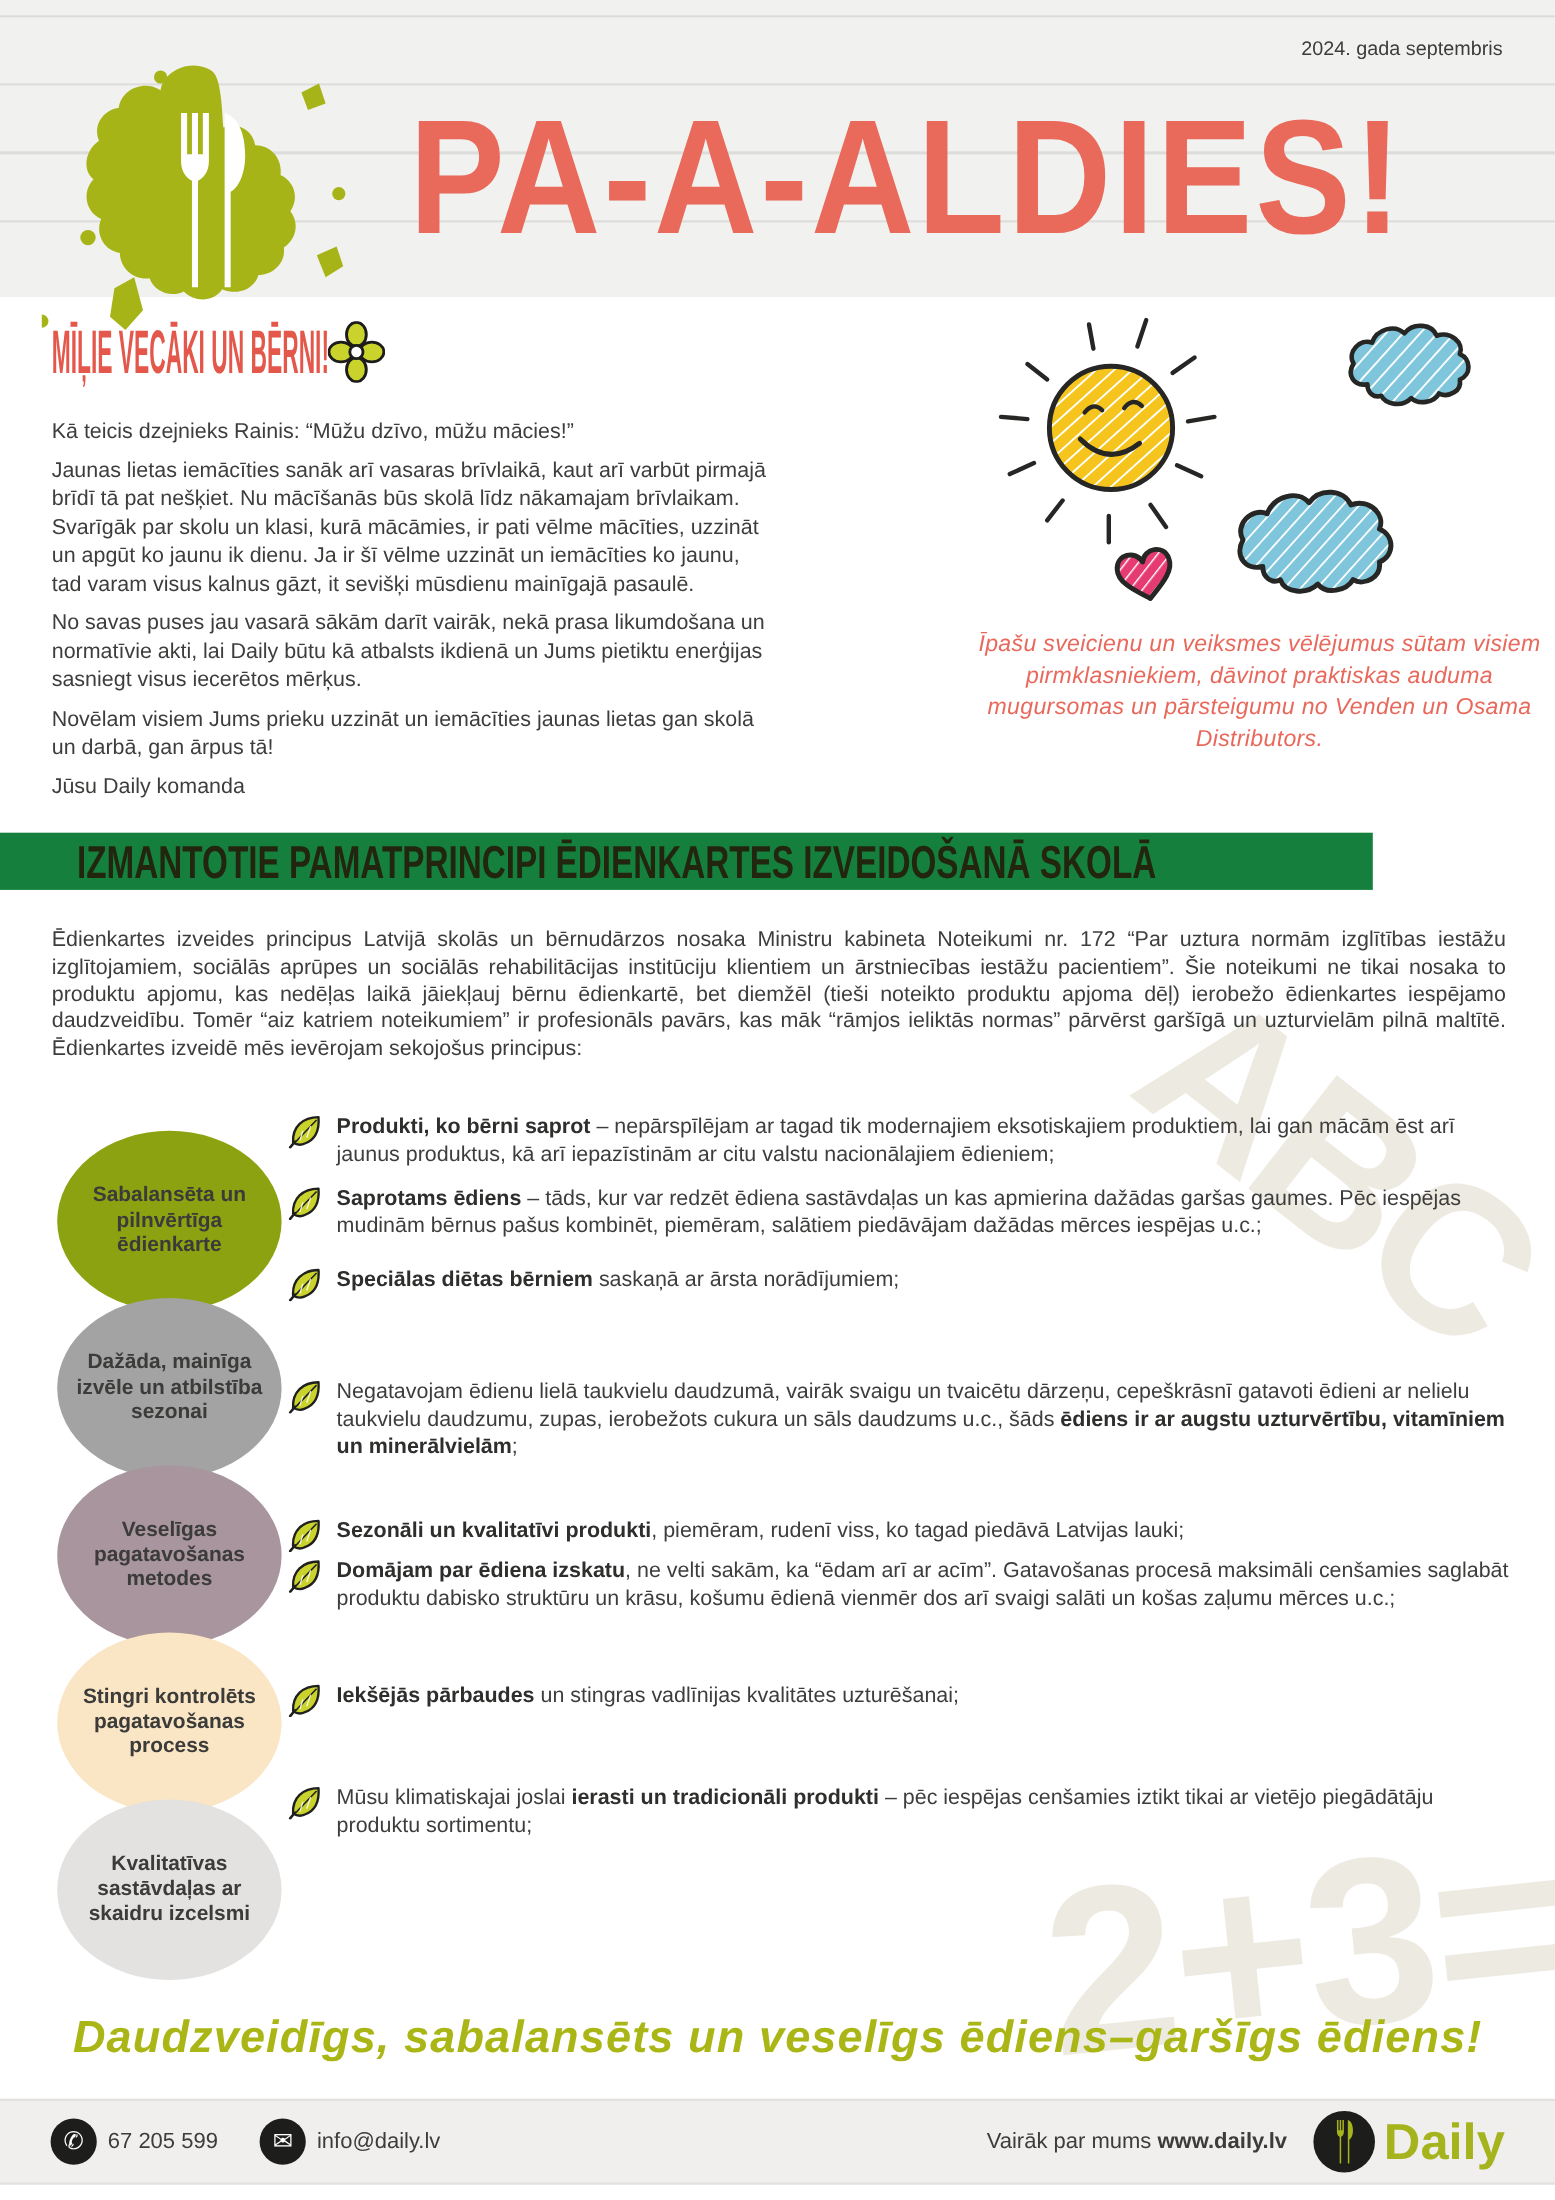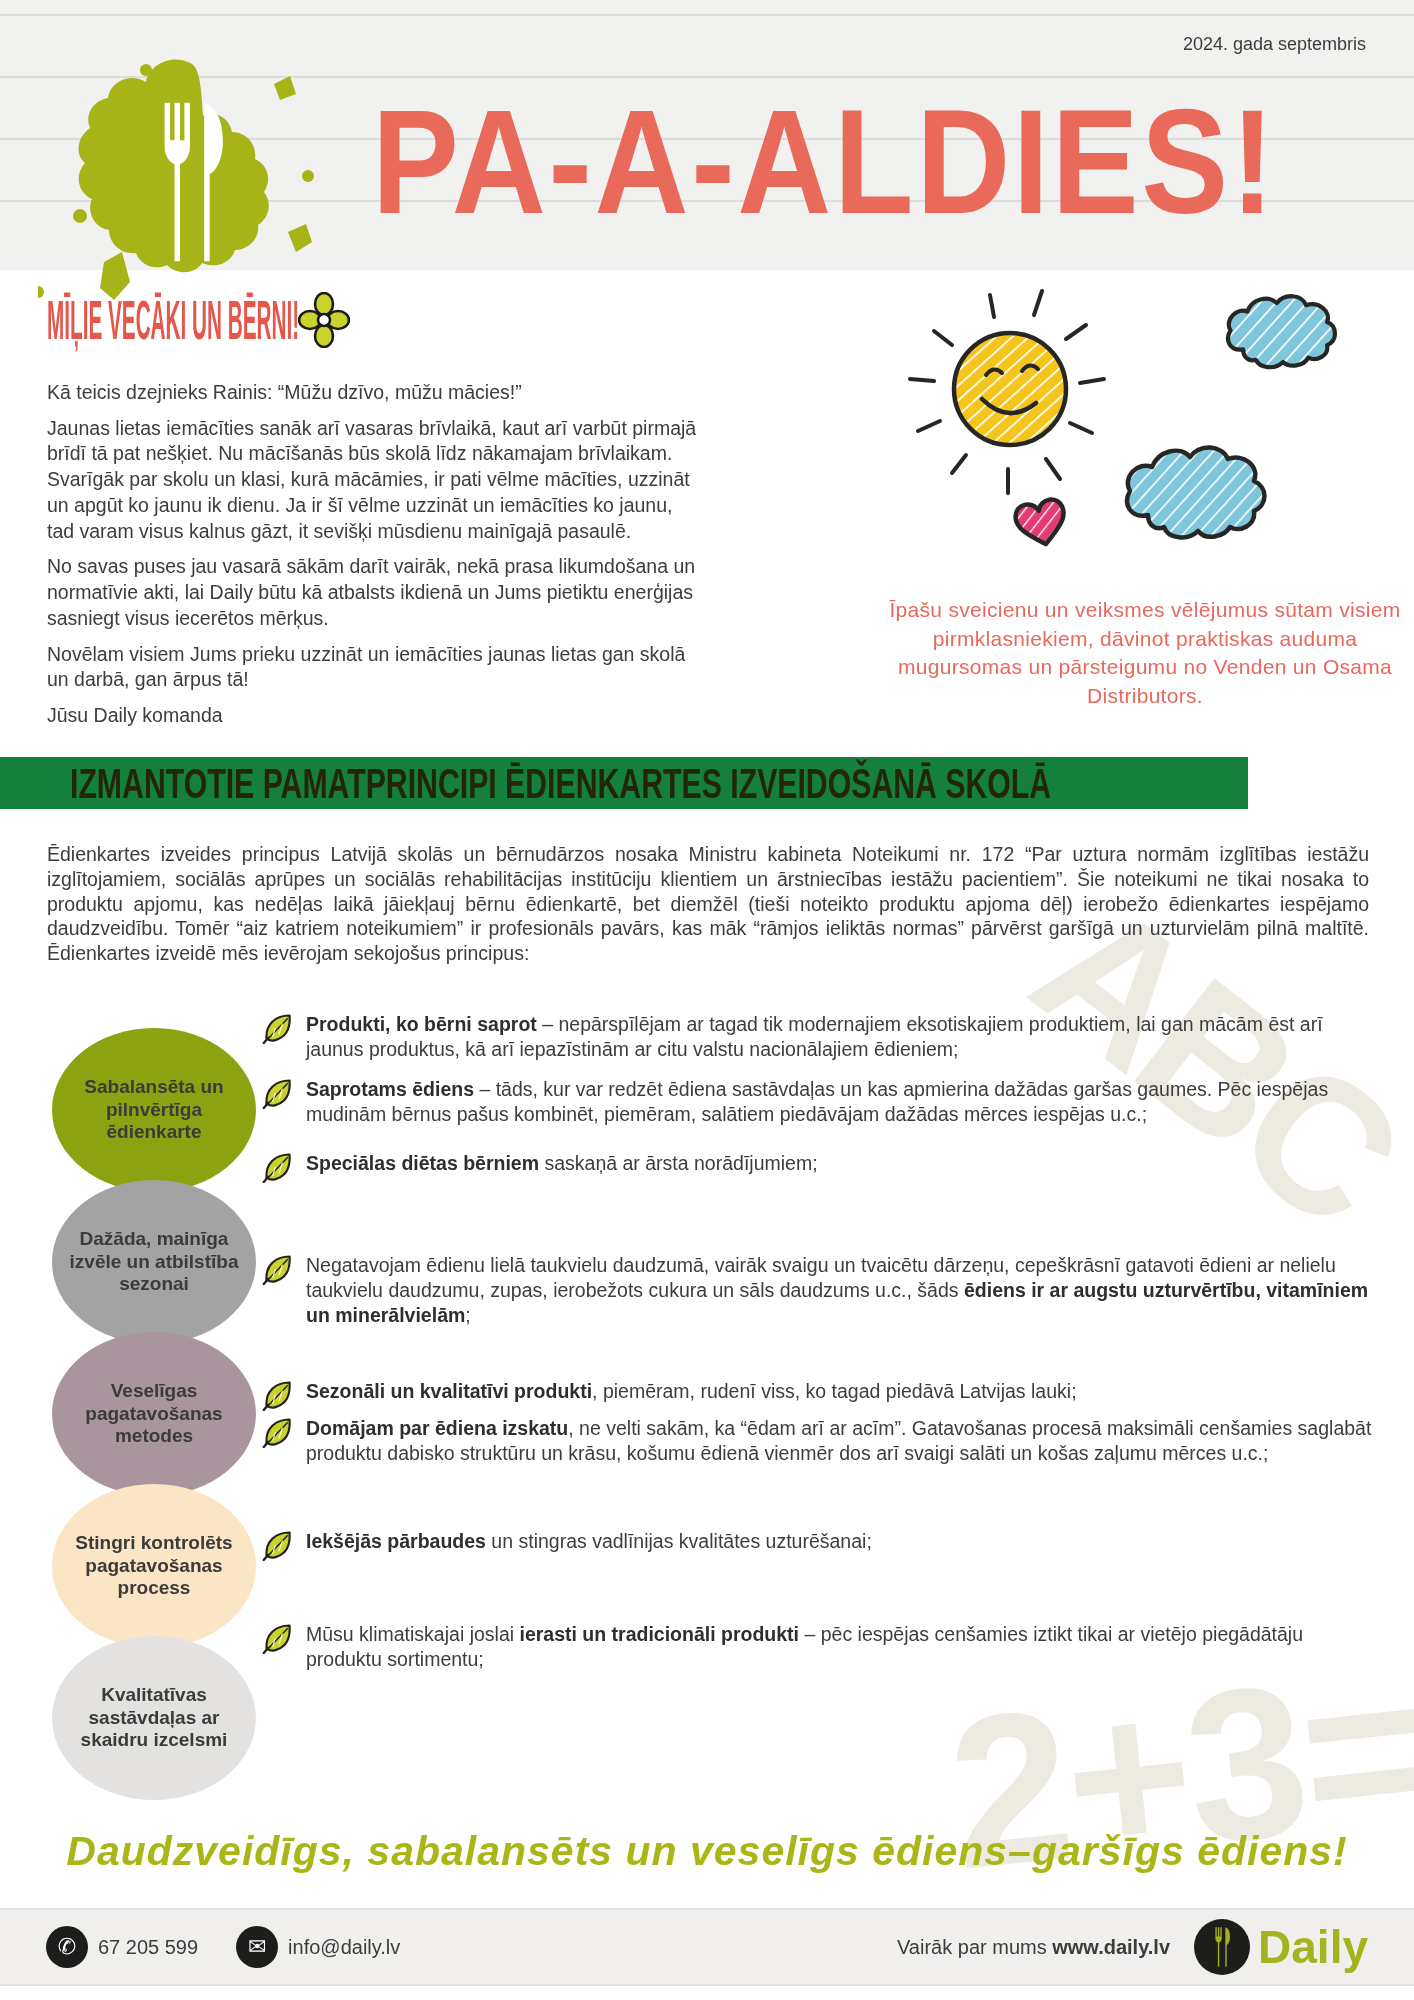--- a/index.html
+++ b/index.html
@@ -29,23 +29,23 @@
     font-size:56px;font-weight:bold;color:#e4574b;line-height:1;
     transform:scaleX(0.37);transform-origin:left top;white-space:nowrap;
   }
   .flower{position:absolute;top:292px;left:298px;width:52px;height:56px;}
   .intro-text{position:absolute;top:380px;left:47px;width:650px;font-size:19.5px;line-height:1.32;}
   .intro-text p{margin:0 0 10px 0;}
   .signature{font-weight:normal;margin-top:6px;}
   
   .doodles{position:absolute;top:283px;left:890px;width:522px;height:292px;}
   .sidenote{
-    position:absolute;top:596px;left:878px;width:534px;
+    position:absolute;top:572px;left:878px;width:534px;
     text-align:center;color:#e8695c;font-size:21px;line-height:1.36;
-    letter-spacing:.3px;
+    font-style:italic;letter-spacing:.3px;
   }
   
   .banner{position:absolute;top:757px;left:0;width:1248px;height:52px;background:#15803d;}
   .banner-title{
     position:absolute;left:70px;top:5px;
     font-size:42px;font-weight:bold;color:#23260f;line-height:44px;
     transform:scaleX(0.72);transform-origin:left top;white-space:nowrap;
   }
   
   .principles-intro{

